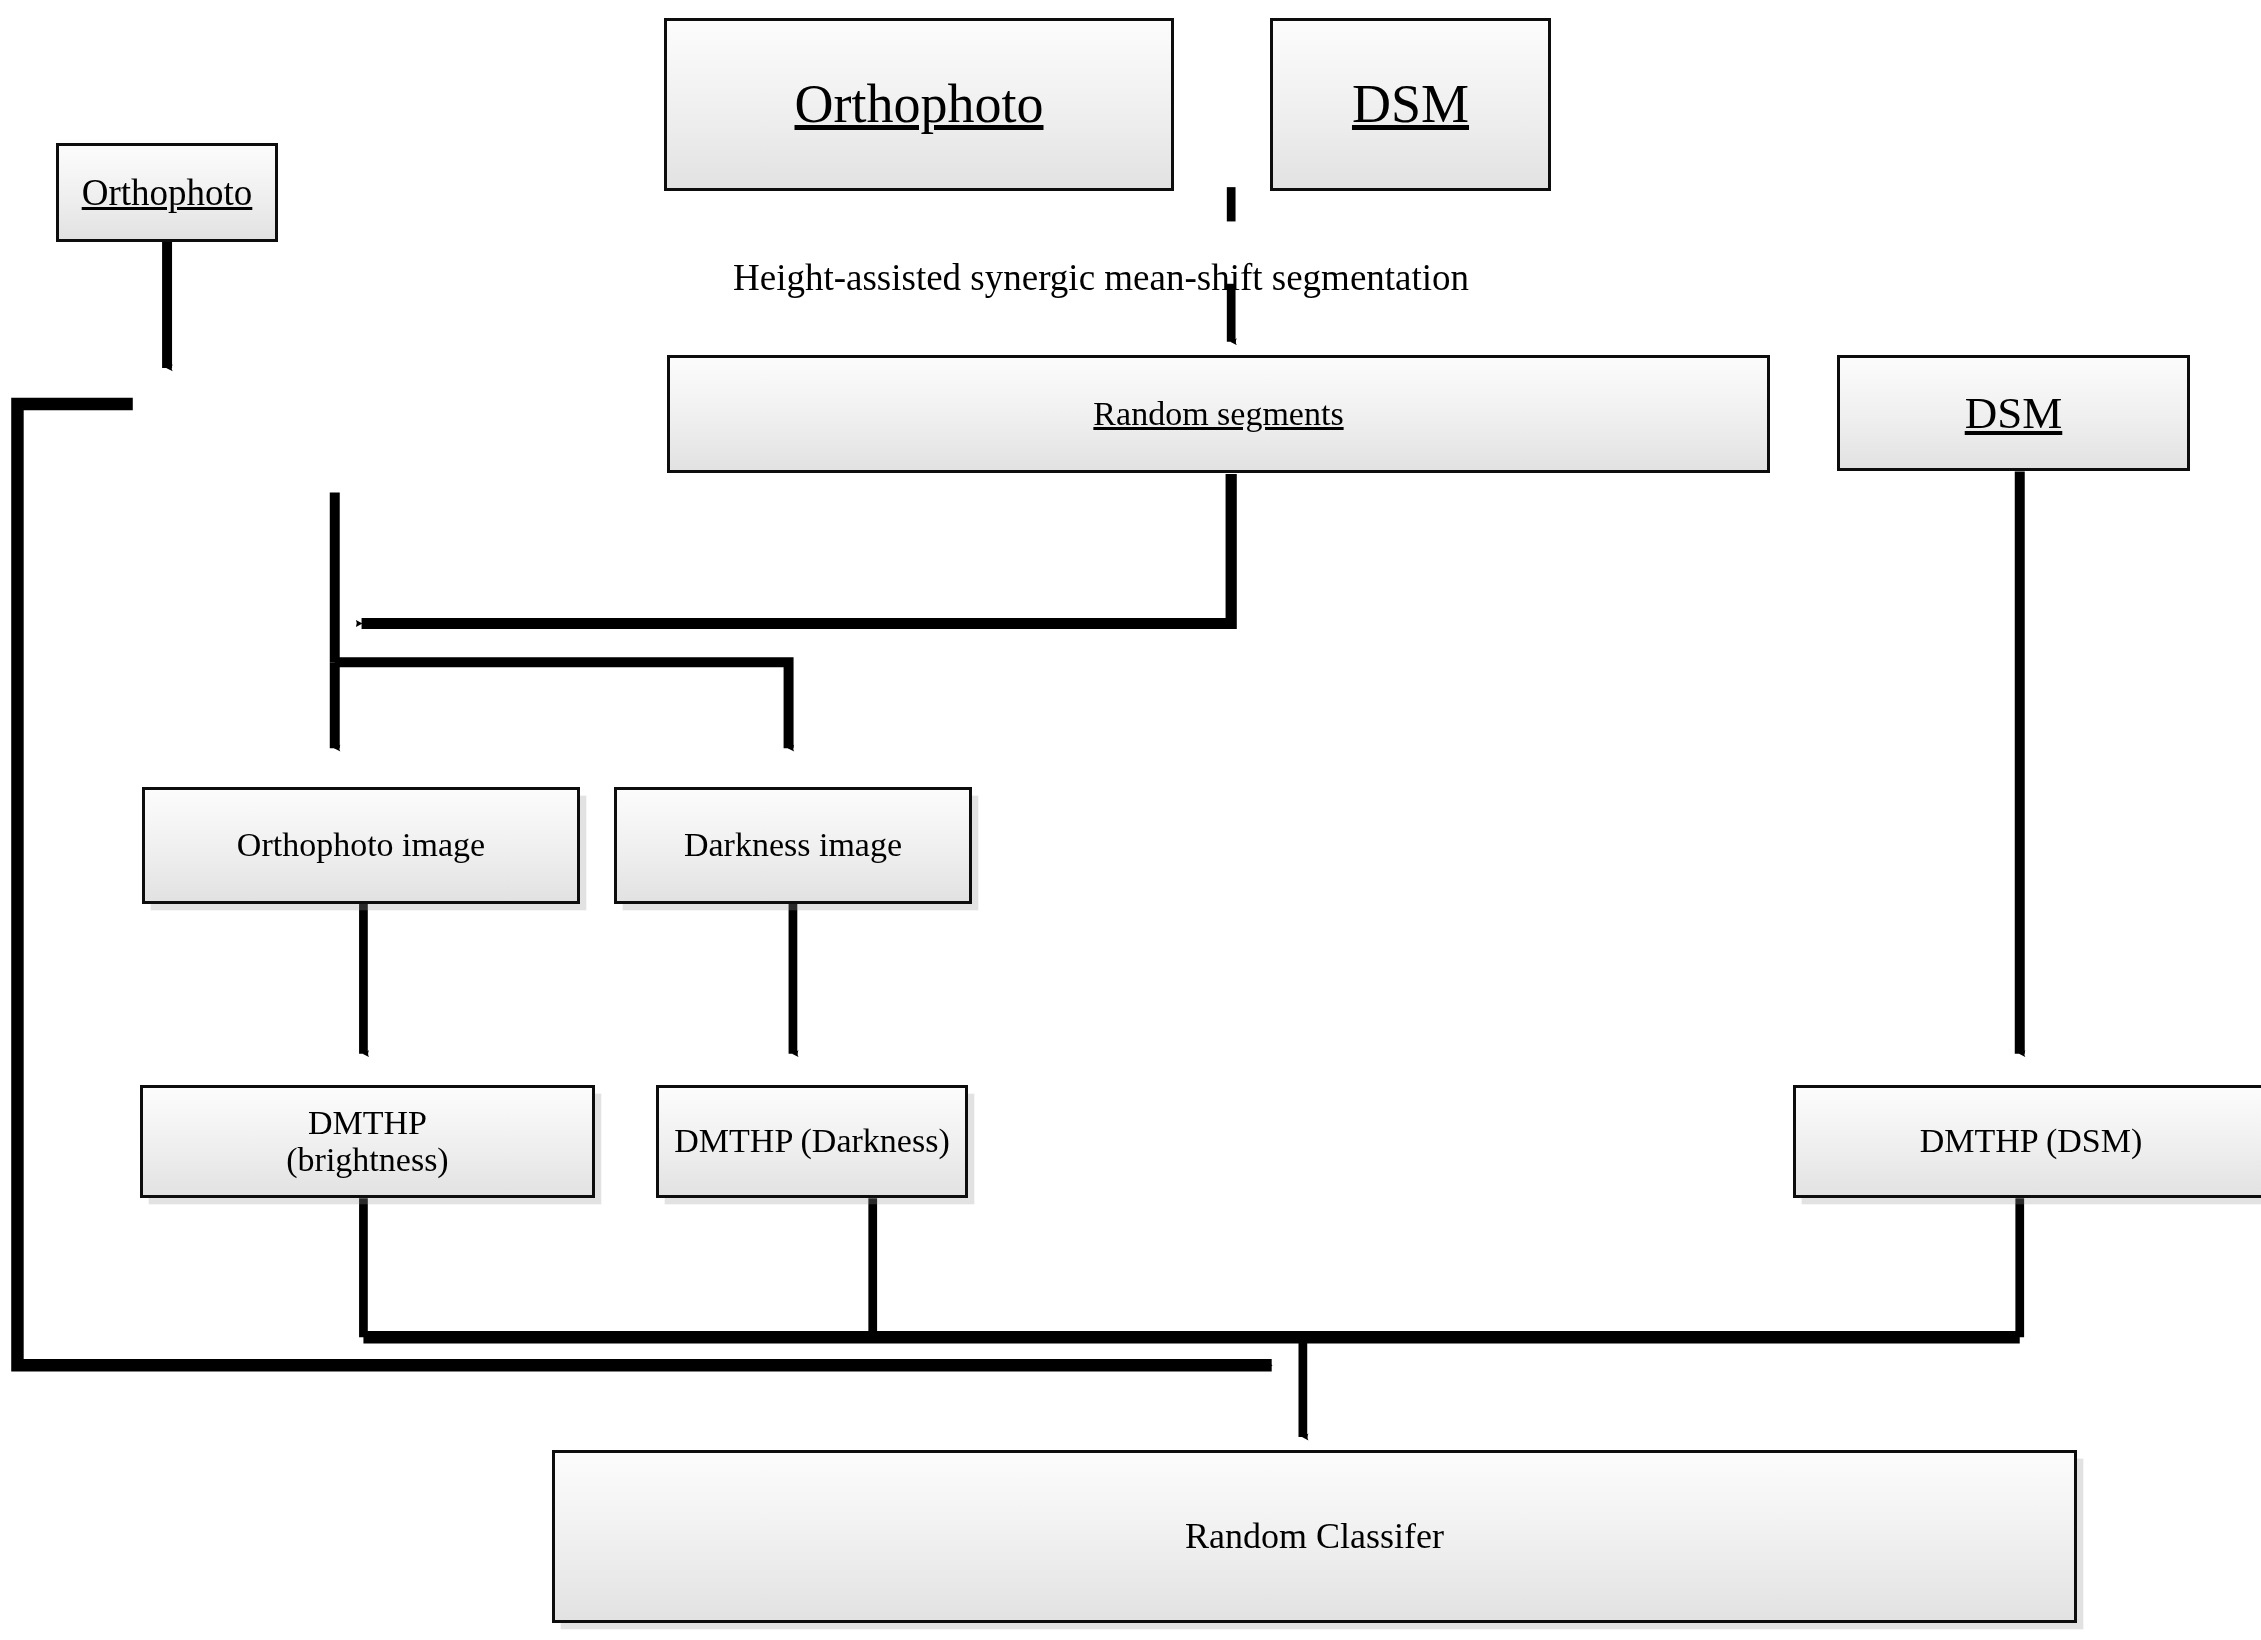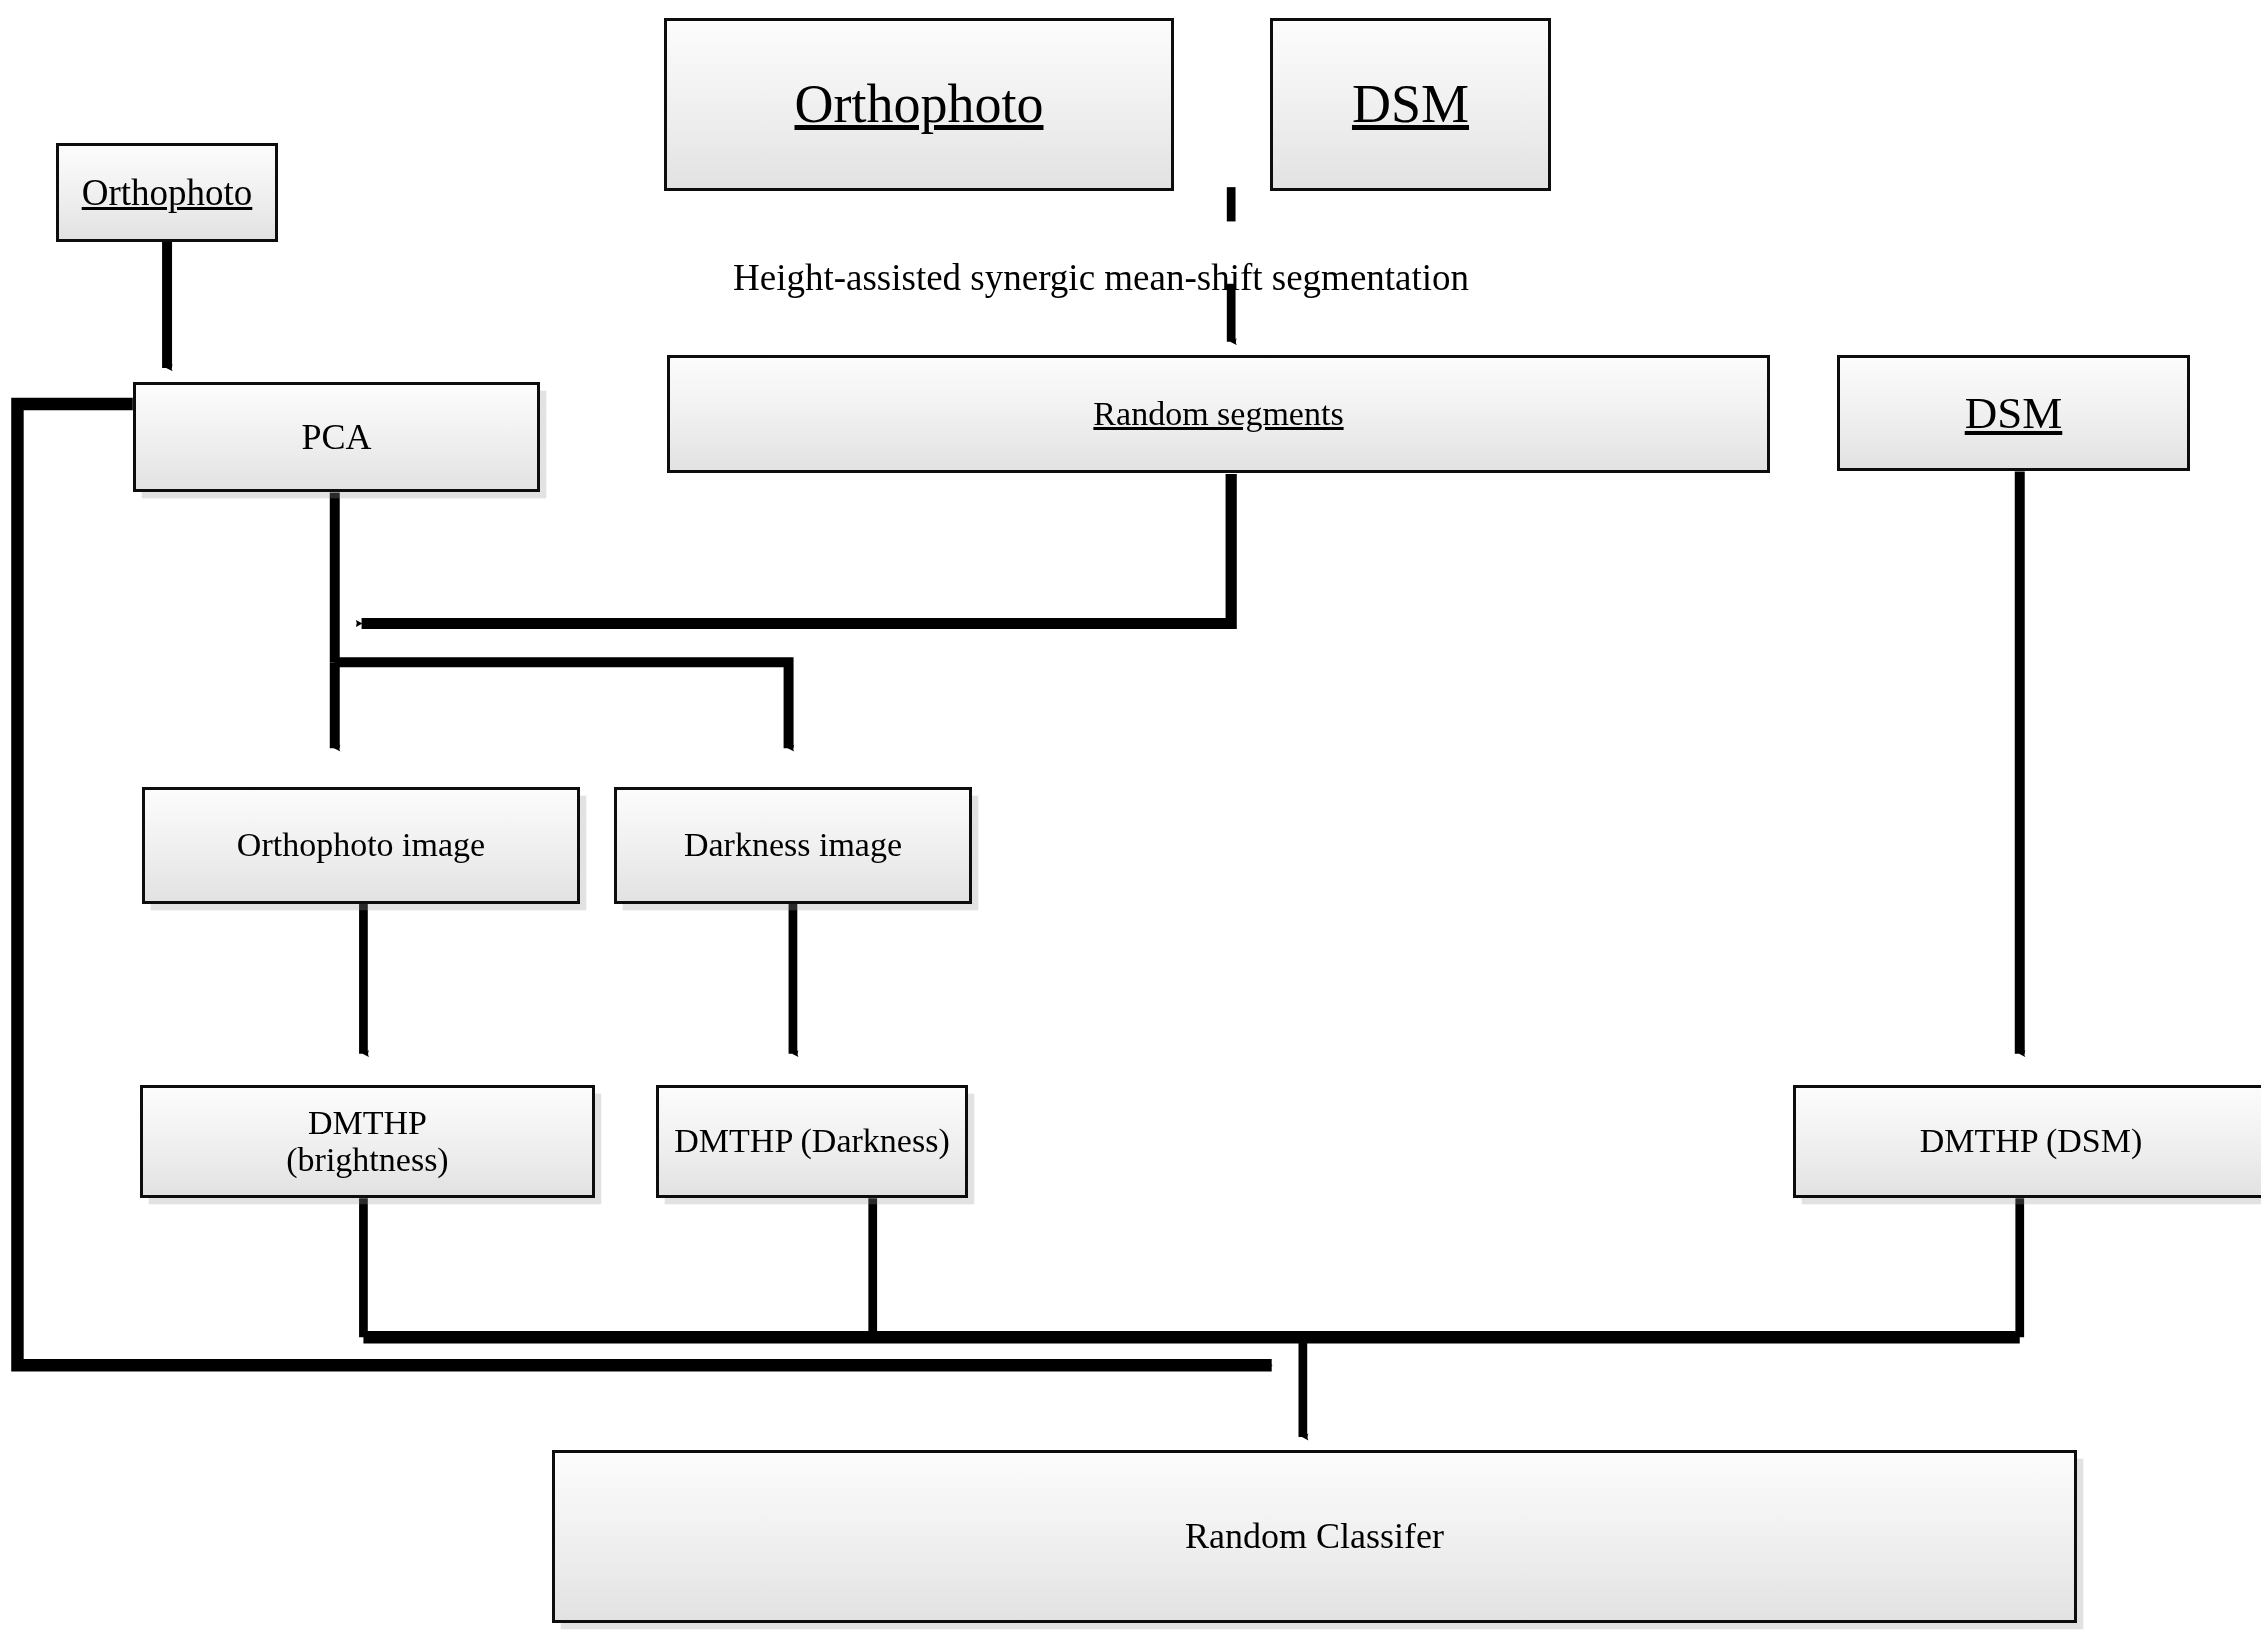--- a/index.html
+++ b/index.html
@@ -110,21 +110,20 @@
     </g>
 
     <g>
       <path d="M 213,648 L 28,648 L 28,2190 L 2040,2190" stroke="#000000" stroke-width="20" fill="none" marker-end="url(#arrow-right)"></path>
     </g>
   </svg>
 
   <div class="node-box no-shadow" style="left: 664px; top: 17.5px; width: 510px; height: 173px; font-size: 54px;">Orthophoto</div>
   <div class="node-box no-shadow" style="left: 1270px; top: 17.5px; width: 281px; height: 173px; font-size: 54px;">DSM</div>
   <div class="node-box no-shadow" style="left: 56px; top: 143px; width: 222px; height: 99px; font-size: 37px;">Orthophoto</div>
-  <div class="node-box" style="left: 133px; top: 382px; width: 407px; height: 110px; font-size: 36px;">PCA</div>
   <div class="node-box no-shadow" style="left: 667px; top: 355px; width: 1103px; height: 118px; font-size: 34px;">Random segments</div>
   <div class="node-box no-shadow" style="left: 1837px; top: 355px; width: 353px; height: 116px; font-size: 45px;">DSM</div>
   <div class="node-box" style="left: 142px; top: 787px; width: 438px; height: 117px; font-size: 34px;">Orthophoto image</div>
   <div class="node-box" style="left: 140px; top: 1085px; width: 455px; height: 113px; font-size: 34px;">DMTHP
 (brightness)</div>
   <div class="node-box" style="left: 614px; top: 787px; width: 358px; height: 117px; font-size: 34px;">Darkness image</div>
   <div class="node-box" style="left: 656px; top: 1085px; width: 312px; height: 113px; font-size: 34px;">DMTHP (Darkness)</div>
   <div class="node-box" style="left: 1793px; top: 1085px; width: 476px; height: 113px; font-size: 34px;">DMTHP (DSM)</div>
   <div class="node-box" style="left: 552px; top: 1450px; width: 1525px; height: 173px; font-size: 36px;">Random Classifer</div>
 

